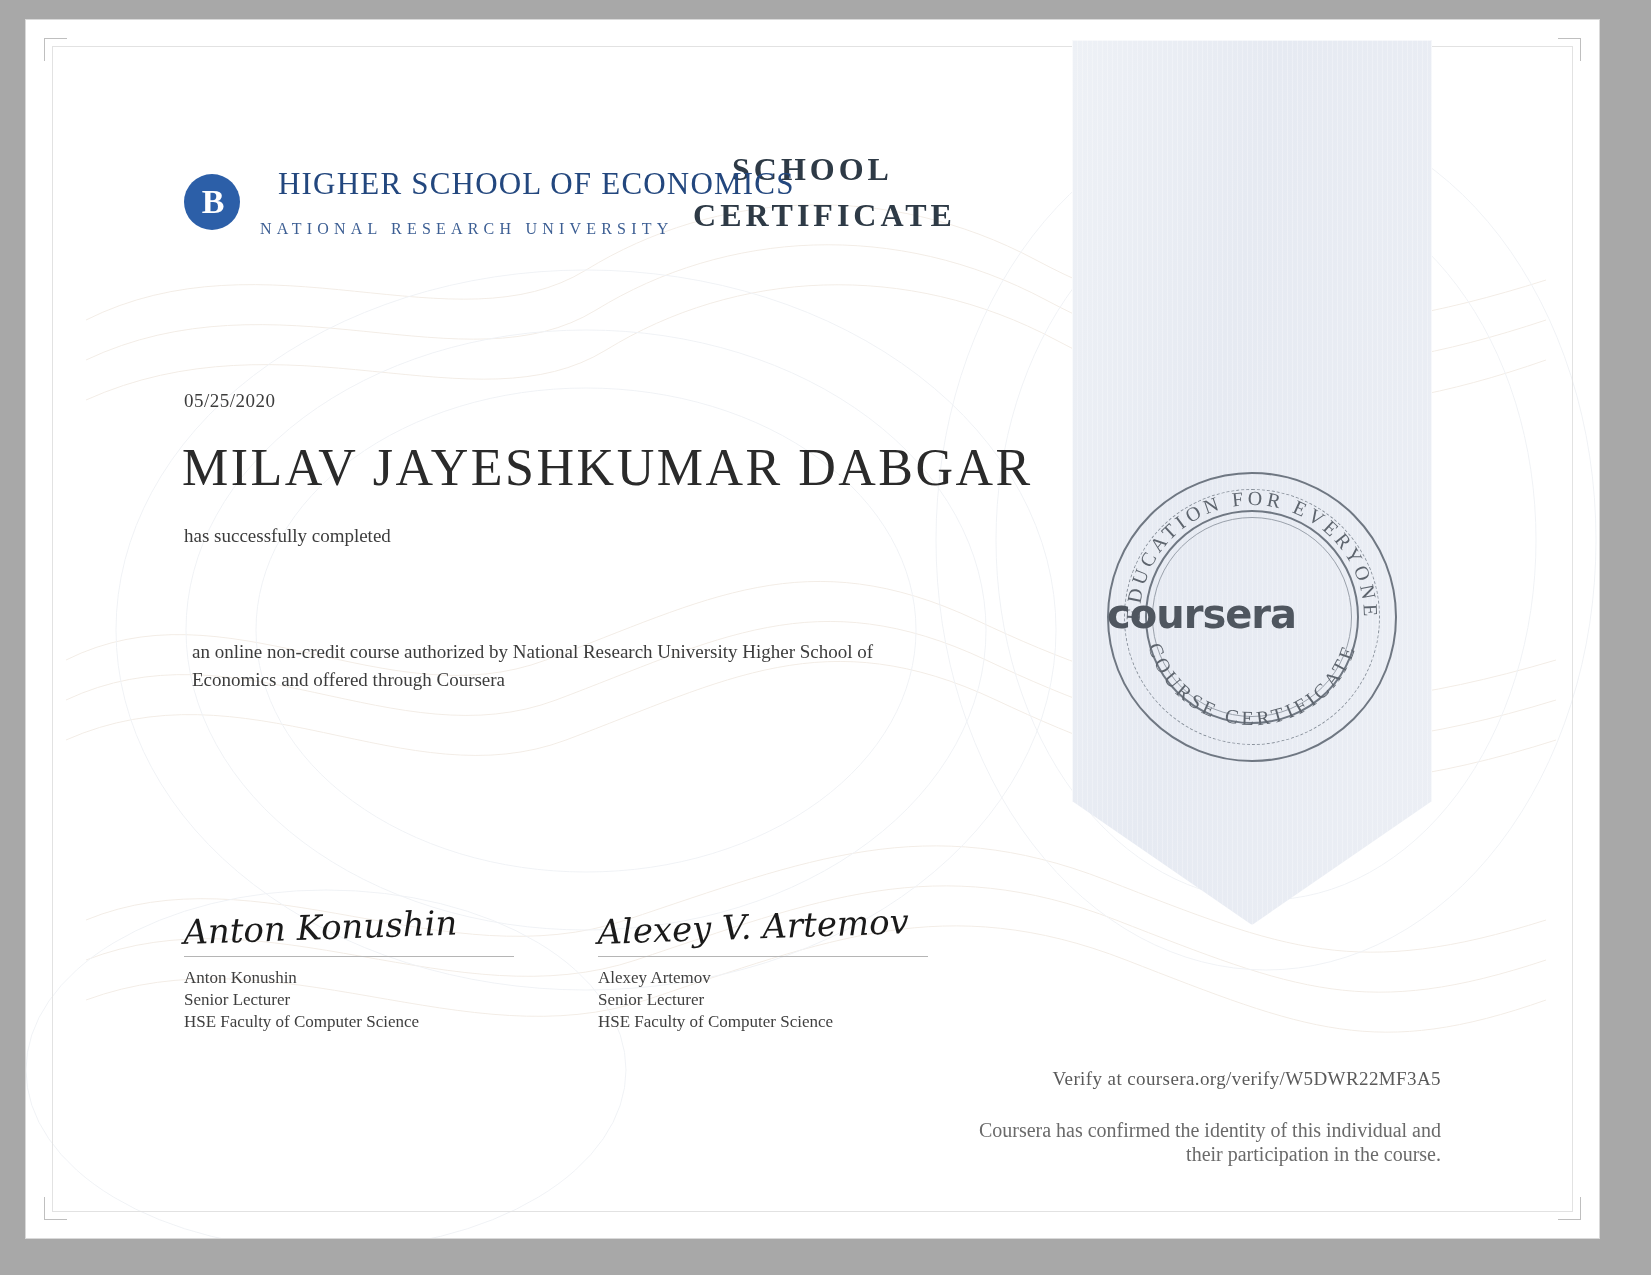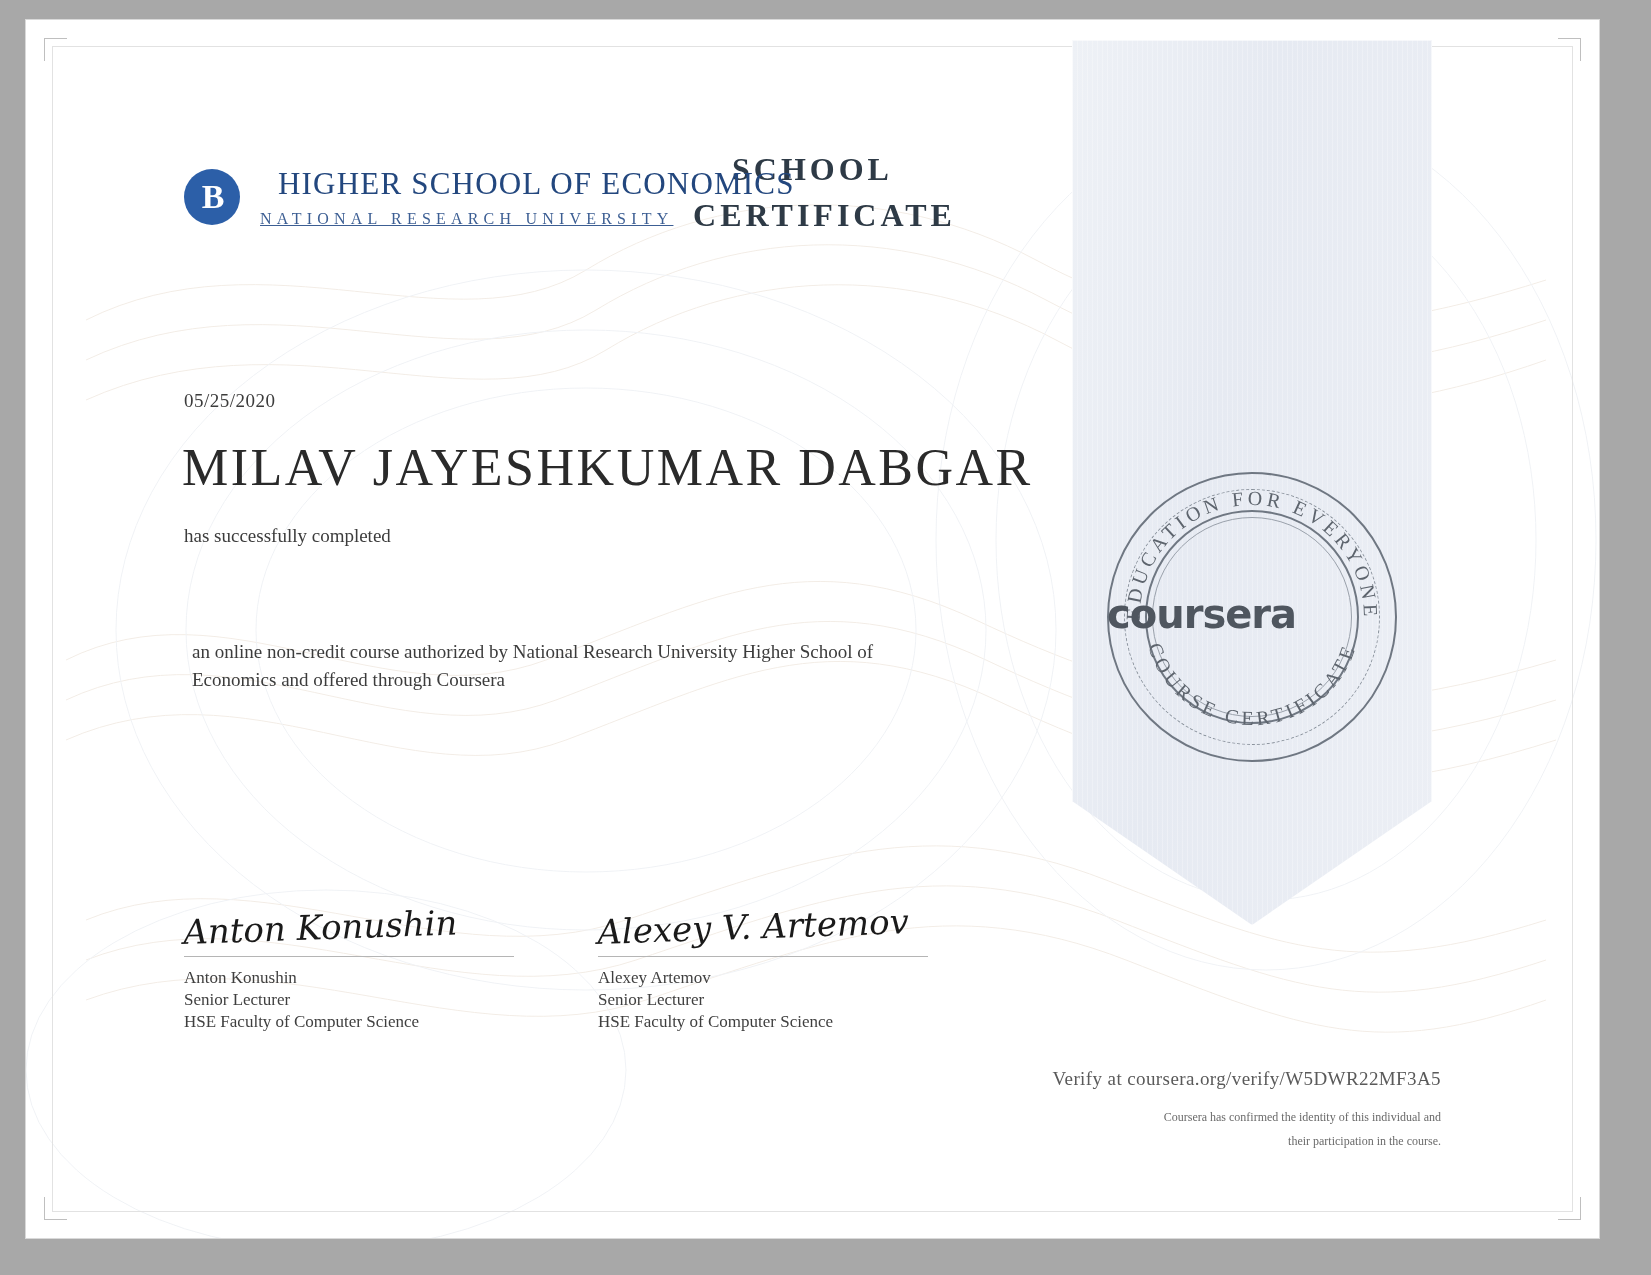--- a/index.html
+++ b/index.html
@@ -171,22 +171,21 @@
     font-family: "Liberation Serif", serif;
     font-size: 31px;
     letter-spacing: 1.2px;
     margin-left: 18px;
   }
   .hse-line2 {
     color: #3c5e93;
     font-family: "Liberation Serif", serif;
     font-size: 16px;
     letter-spacing: 5.2px;
-    margin-top: 8px;
-    text-decoration: underline;
+    margin-top: 18px;
   }
 
   .issue-date {
     position: absolute;
     left: 158px;
     top: 370px;
     font-size: 19px;
     color: #3c3c3c;
     letter-spacing: 0.5px;
   }
@@ -262,22 +261,22 @@
     top: 1048px;
     width: 560px;
     text-align: right;
   }
   .verify-line {
     font-size: 19px;
     color: #5a5a5a;
     letter-spacing: 0.4px;
   }
   .verify-note {
-    margin-top: 15px;
-    font-size: 12px;
+    margin-top: 28px;
+    font-size: 20px;
     line-height: 24px;
     color: #6a6a6a;
   }
 </style>
 </head>
 <body>
 
 <div class="cert-page">
 
   <svg class="topo" viewBox="0 0 1573 1218" preserveAspectRatio="none">

